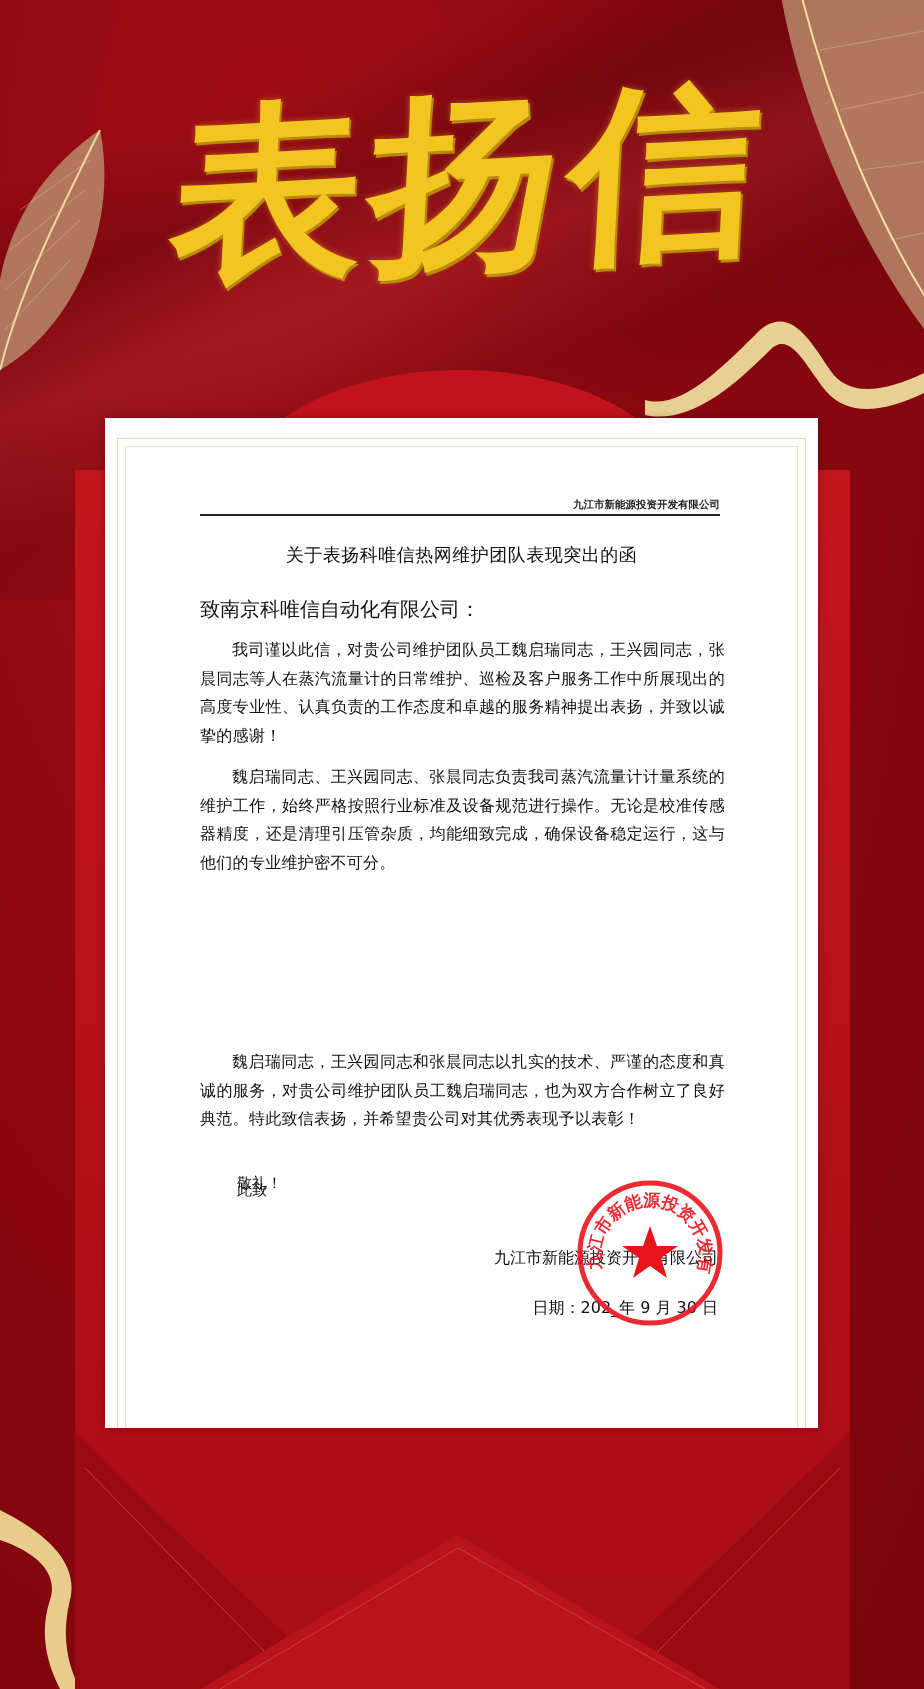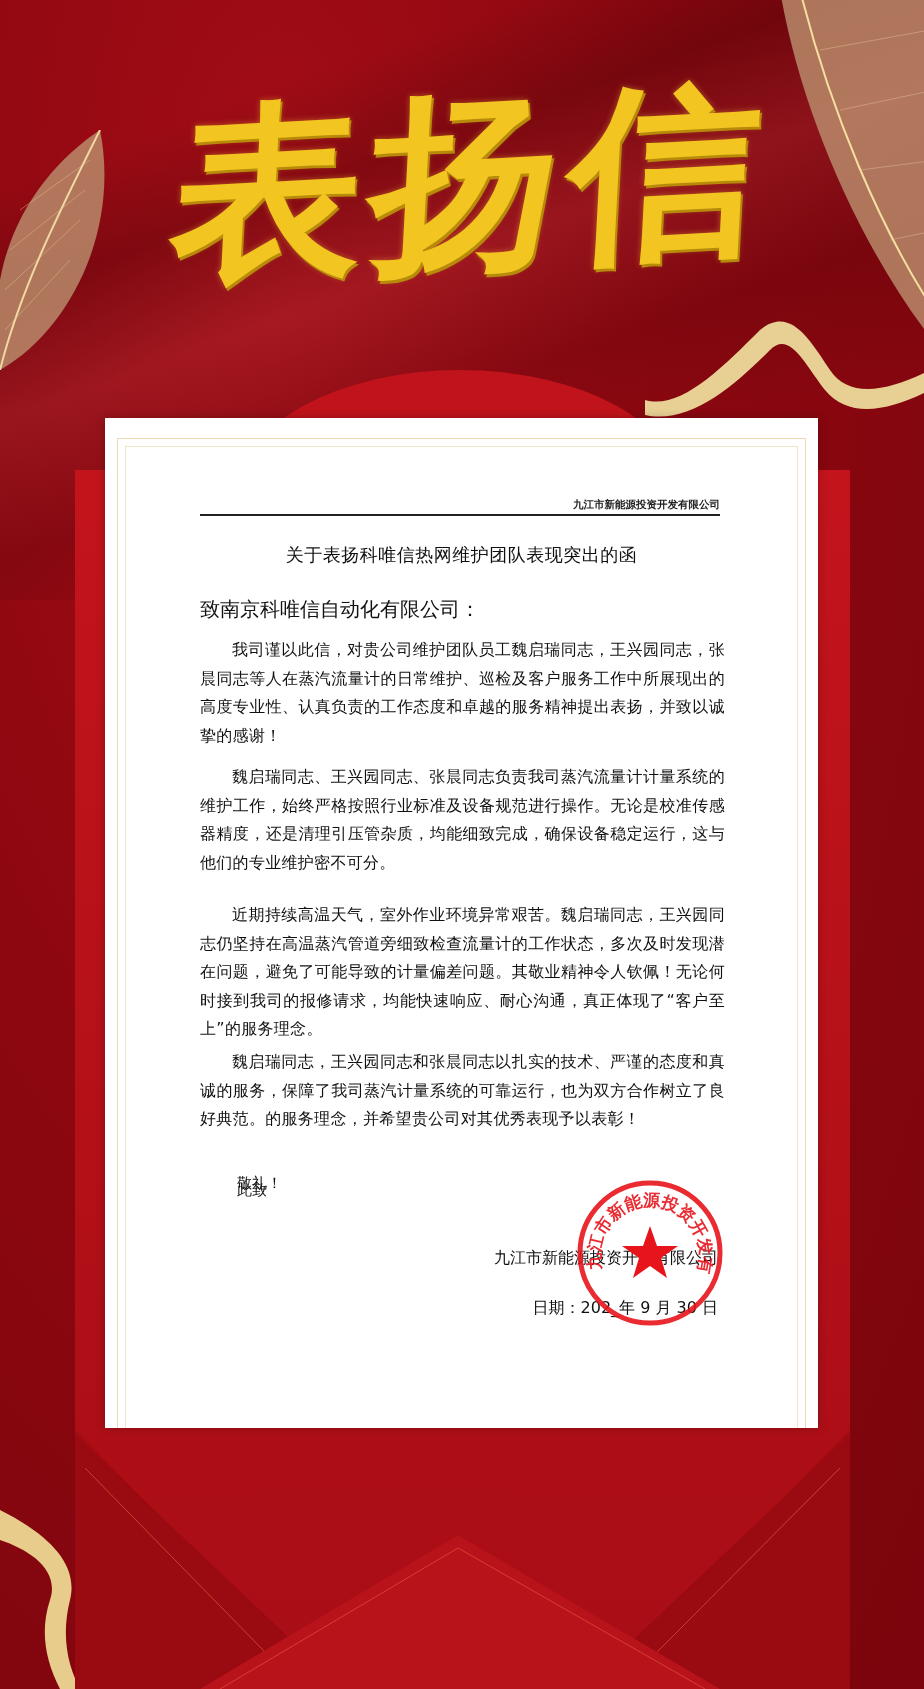--- a/index.html
+++ b/index.html
@@ -110,22 +110,21 @@
 <div class="letter">
   <div class="letter-border"></div>
   <div class="letter-border-inner"></div>
 
   <div class="letterhead">九江市新能源投资开发有限公司</div>
   <div class="title">关于表扬科唯信热网维护团队表现突出的函</div>
   <div class="salutation">致南京科唯信自动化有限公司：</div>
 
   <p class="para" style="top:345px">魏启瑞同志、王兴园同志、张晨同志负责我司蒸汽流量计计量系统的维护工作，始终严格按照行业标准及设备规范进行操作。无论是校准传感器精度，还是清理引压管杂质，均能细致完成，确保设备稳定运行，这与他们的专业维护密不可分。</p>
   <p class="para" style="top:218px">我司谨以此信，对贵公司维护团队员工魏启瑞同志，王兴园同志，张晨同志等人在蒸汽流量计的日常维护、巡检及客户服务工作中所展现出的高度专业性、认真负责的工作态度和卓越的服务精神提出表扬，并致以诚挚的感谢！</p>
-  <p class="para" style="top:483px">近期持续高温天气，室外作业环境异常艰苦。魏启瑞同志，王兴园同志仍坚持在高温蒸汽管道旁细致检查流量计的工作状态，多次及时发现潜在问题，避免了可能导致的计量偏差问题。其敬业精神令人钦佩！无论何时接到我司的报修请求，均能快速响应、耐心沟通，真正体现了“客户至上”的服务理念。</p>
-  <p class="para" style="top:630px">魏启瑞同志，王兴园同志和张晨同志以扎实的技术、严谨的态度和真诚的服务，保障了我司蒸汽计量系统的可靠运行，也为双方合作树立了良好典范。的服务理念，并希望贵公司对其优秀表现予以表彰！</p>
+  <p class="para" style="top:630px">魏启瑞同志，王兴园同志和张晨同志以扎实的技术、严谨的态度和真诚的服务，对贵公司维护团队员工魏启瑞同志，也为双方合作树立了良好典范。特此致信表扬，并希望贵公司对其优秀表现予以表彰！</p>
 
   <div class="closing" style="top:763px">此致</div>
   <div class="closing" style="top:756px">敬礼！</div>
 
   <div class="sign-company">九江市新能源投资开发有限公司</div>
   <div class="sign-date">日期：202_年 9 月 30 日</div>
 
   <svg class="seal" viewBox="0 0 150 150">
     <defs>
       <path id="sealArc" d="M 28 95 A 50 50 0 1 1 122 95"></path>

